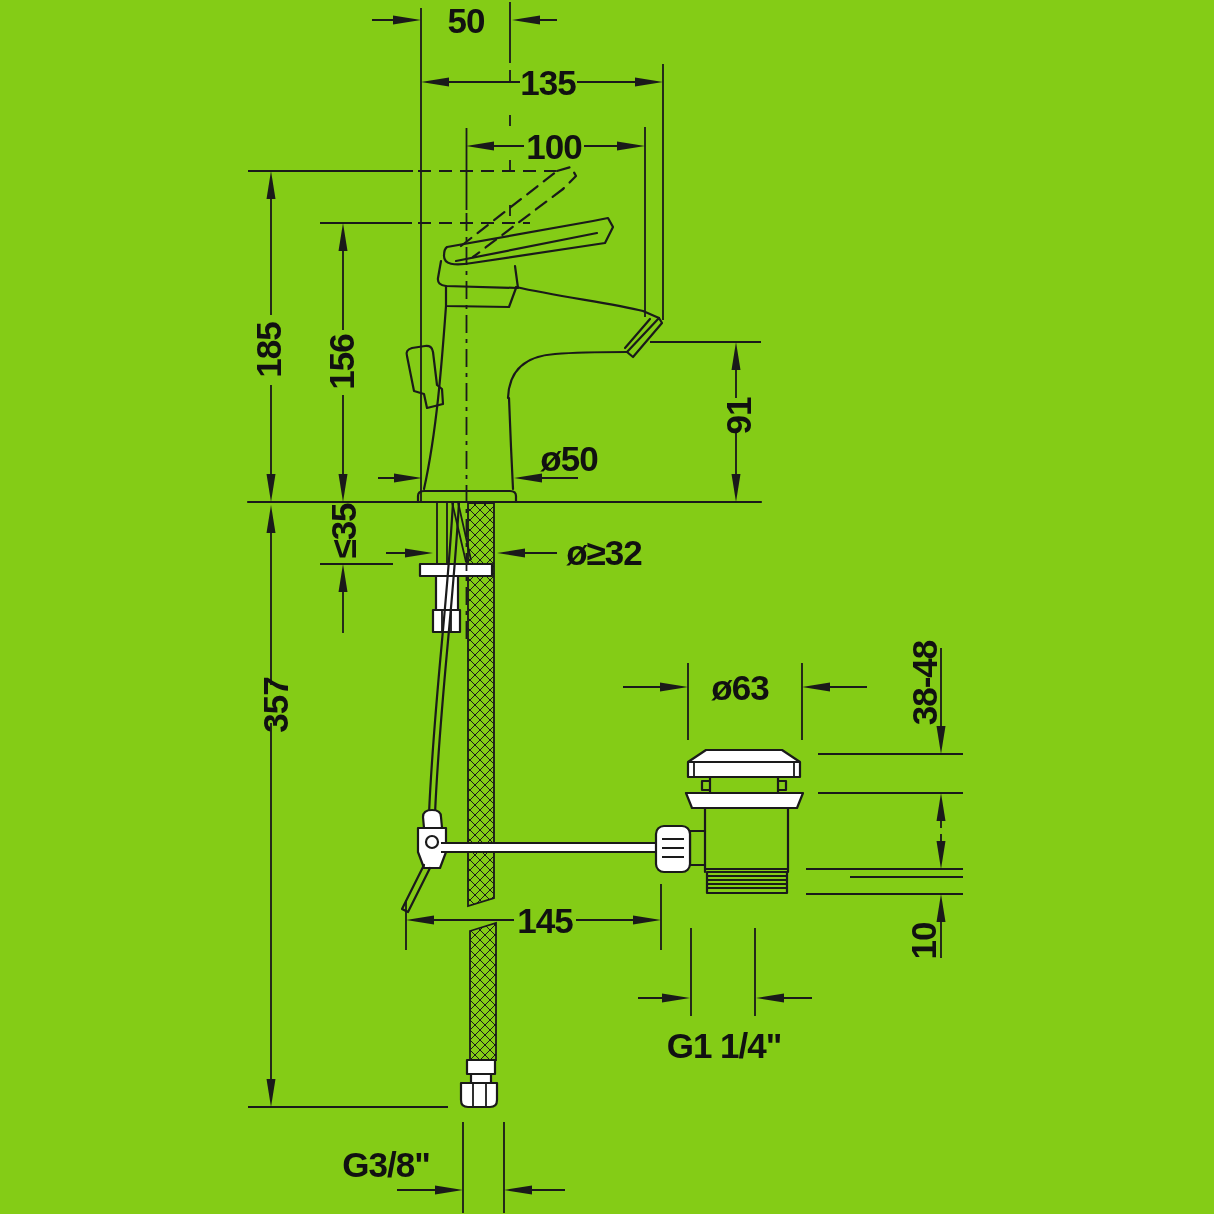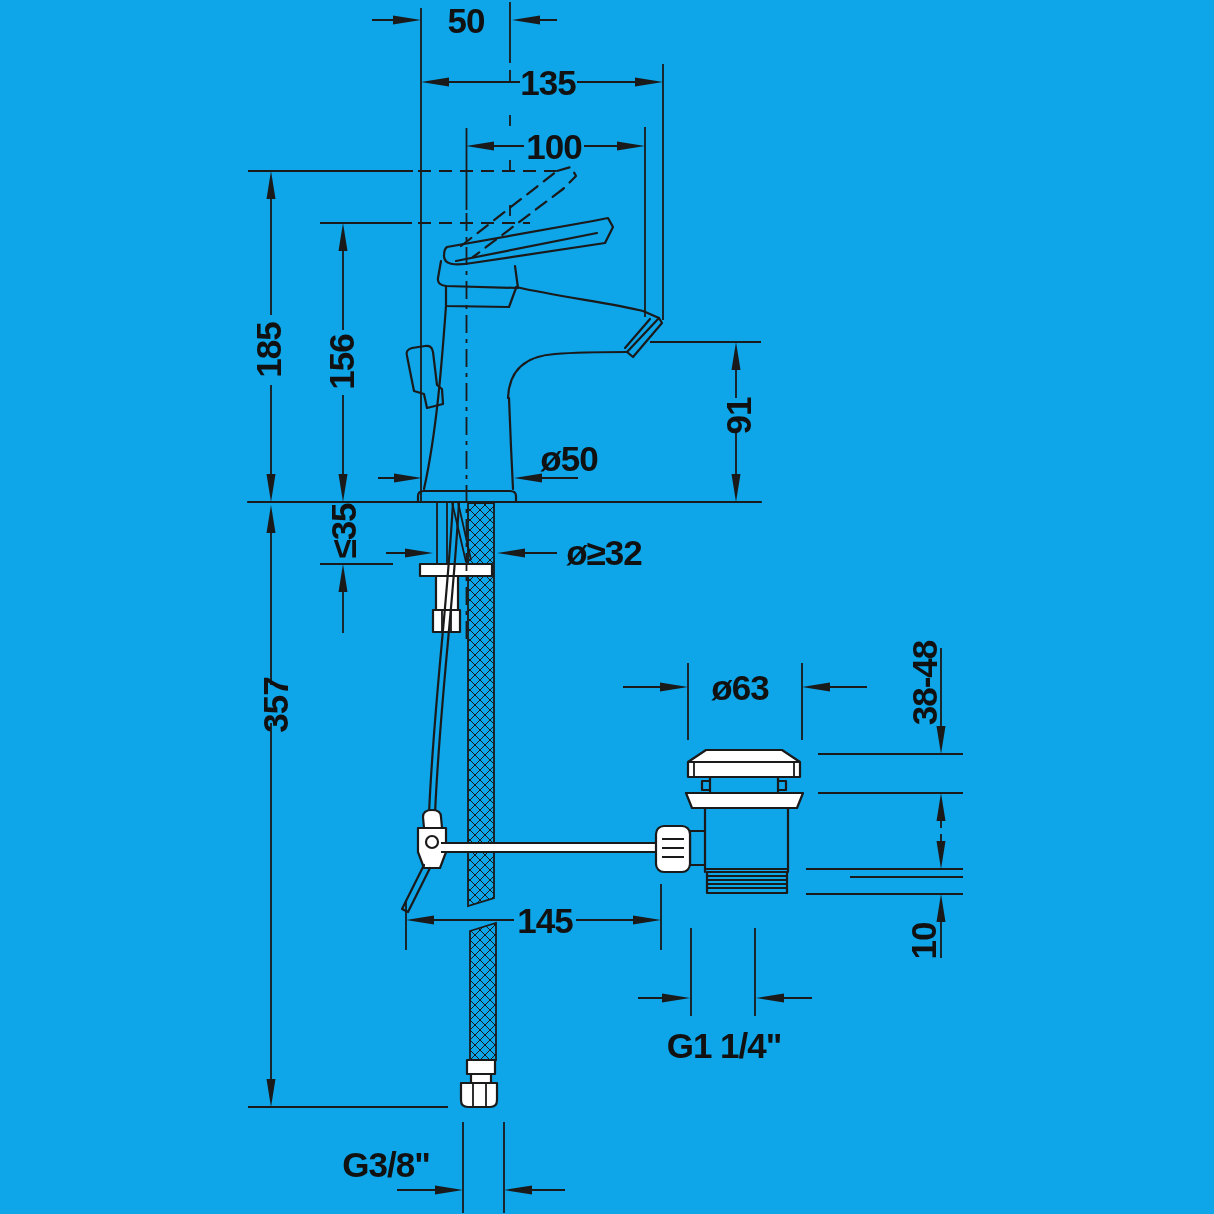--- a/index.html
+++ b/index.html
@@ -1,16 +1,16 @@
 <!DOCTYPE html>
 <html><head>
 <meta charset="utf-8">
 <style>
   html,body{margin:0;padding:0;background:#fff;}
-  .sheet{position:relative;width:1214px;height:1214px;background:#0ea5e9;overflow:hidden;
+  .sheet{position:relative;width:1214px;height:1214px;background:#84cc16;overflow:hidden;
          font-family:"Liberation Sans",sans-serif;}
   svg{display:block}
   .ol{fill:none;stroke:#1a1a1a;stroke-width:2.2;stroke-linejoin:round;stroke-linecap:round;}
   .olf{fill:#fff;stroke:#1a1a1a;stroke-width:2.2;stroke-linejoin:round;}
   .dl{fill:none;stroke:#1a1a1a;stroke-width:1.8;stroke-linecap:butt;}
   .ah{fill:#1a1a1a;stroke:none;}
   .dash{stroke-dasharray:13 8;}
   .sparse{stroke-dasharray:11 34;}
   .cline{stroke-dasharray:18 6 4 6;}
   .gapdash{stroke-dasharray:7 6;}

